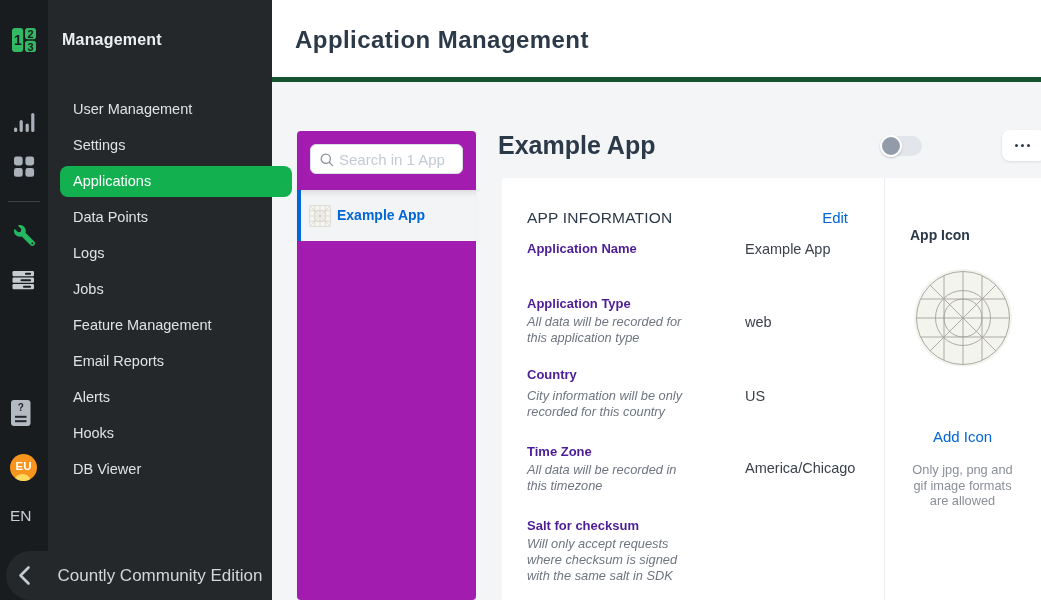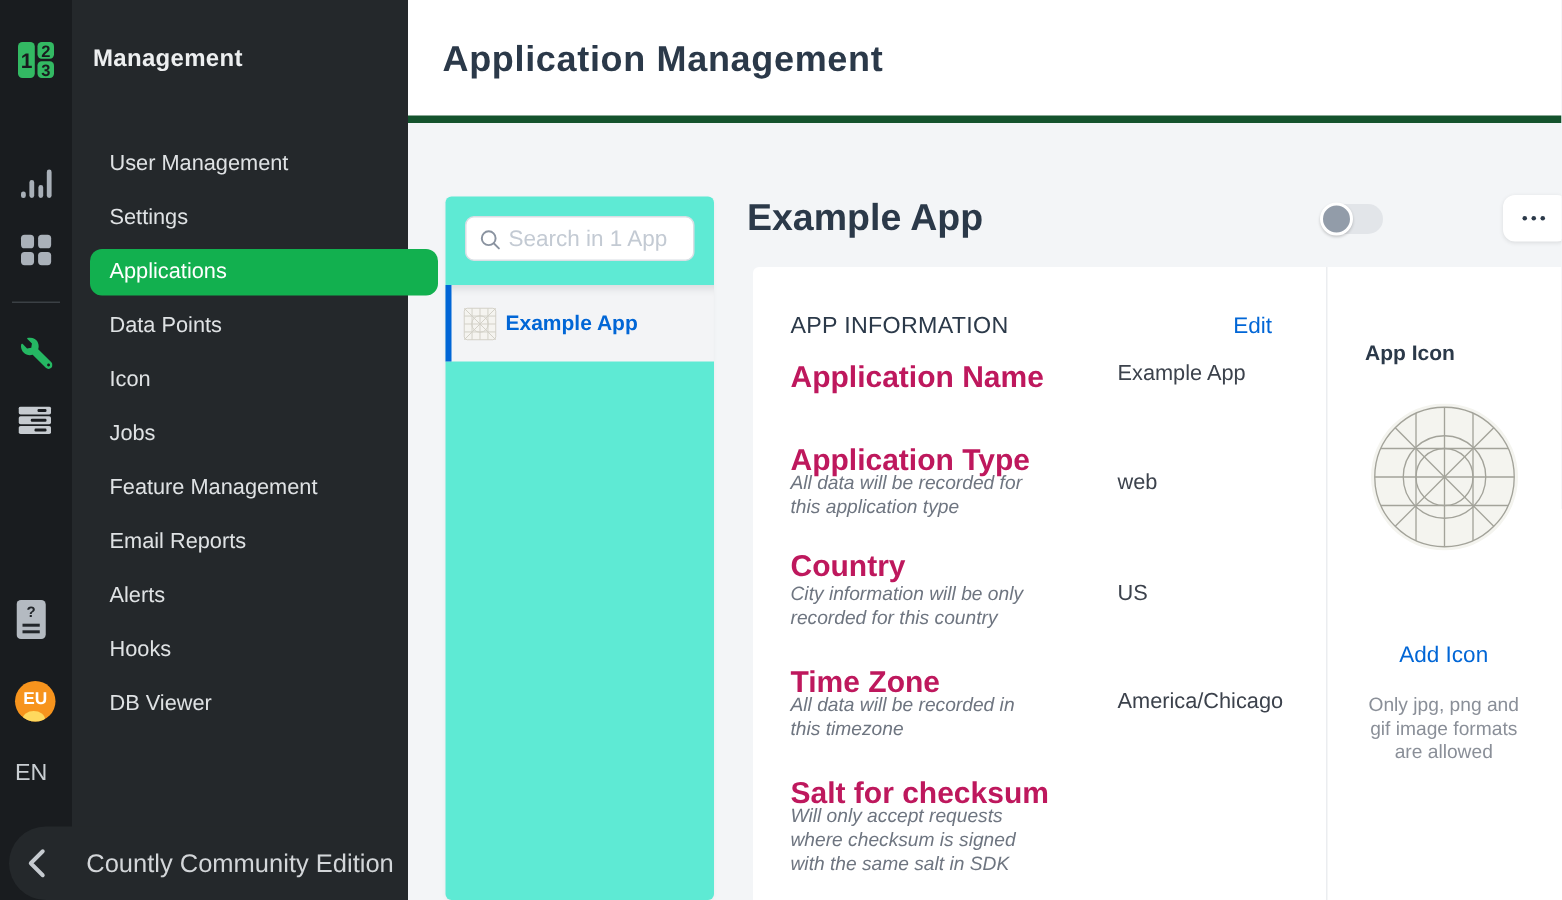--- a/index.html
+++ b/index.html
@@ -18,61 +18,61 @@
 .nav.active { left:12px; width:232px; height:31px; background:#12B04F; border-radius:8px; color:#fff; line-height:31px; padding-left:13px; }
 
 
 #header { position:absolute; left:272px; top:0; width:769px; height:82px; background:#fff; border-bottom:5px solid #14532d; }
 #header h1 { position:absolute; left:23px; top:26px; font-size:24px; font-weight:700; color:#2B3949; letter-spacing:.45px; }
 #addbtn { position:absolute; right:23px; top:26px; height:32px; width:133px; background:#12B04F; border-radius:4px; color:#fff; font-size:13.5px; line-height:32px; text-align:left; }
 #addbtn span.txt { margin-left:32px; }
 #addbtn svg { position:absolute; left:12px; top:9px; }
 
 
-#applist { position:absolute; left:297px; top:131px; width:179px; height:469px; background:#5eead4; border-radius:4px; box-shadow:0 1px 3px rgba(0,0,0,.04); }
+#applist { position:absolute; left:297px; top:131px; width:179px; height:469px; background:#a21caf; border-radius:4px; box-shadow:0 1px 3px rgba(0,0,0,.04); }
 #search { position:absolute; left:13px; top:13px; width:153px; height:30px; border:1px solid #D9DEE4; border-radius:6px; background:#fff; }
 #search .ph { position:absolute; left:28px; top:6px; font-size:15px; color:#C3CAD3; }
 #search svg { position:absolute; left:9px; top:8px; }
 #selrow { position:absolute; left:0; top:59px; width:179px; height:51px; background:#F3F4F6; border-left:4px solid #0166D6; box-shadow:inset 0 7px 6px -5px rgba(40,50,60,.14); }
 #selrow .appname { position:absolute; left:36px; top:17px; font-size:14px; font-weight:700; color:#0166D6; }
 #selrow svg.mini { position:absolute; left:7px; top:14px; }
 
 
 #apptitle { position:absolute; left:498px; top:131px; font-size:25px; font-weight:700; color:#2B3949; }
 #toggletrack { position:absolute; left:881px; top:136px; width:41px; height:20px; border-radius:10px; background:#E2E5E9; }
 #toggleknob { position:absolute; left:880px; top:135px; width:22px; height:22px; border-radius:50%; background:#929CA9; border:2px solid #fff; box-shadow:0 1px 2px rgba(0,0,0,.2); }
 #unlocked { position:absolute; left:933px; top:155px; font-size:19px; color:#7A818C;margin-top:28px; }
 #dotsbtn { position:absolute; left:1002px; top:130px; width:44px; height:31px; background:#fff; border-radius:8px; box-shadow:0 1px 3px rgba(0,0,0,.1); }
 #dotsbtn .d { position:absolute; top:14px; width:3.2px; height:3.2px; border-radius:50%; background:#2B3949; }
 
 
 #card { position:absolute; left:502px; top:178px; width:539px; height:422px; background:#fff; border-radius:4px 0 0 0; }
 #vdiv { position:absolute; left:382px; top:0; width:1px; height:422px; background:#EBEDF0; }
 .h-sec { position:absolute; left:25px; font-size:15.5px; font-weight:500; color:#2B3949; letter-spacing:.2px; }
 .edit { position:absolute; font-size:15px; color:#0166D6; font-weight:500; }
-.flabel { position:absolute; left:25px; font-size:20px; font-weight:700; color:#be185d; }
+.flabel { position:absolute; left:25px; font-size:13px; font-weight:700; color:#4c1d95; }
 .fdesc { position:absolute; left:25px; width:215px; font-size:12.8px; color:#6E7580; line-height:16px;font-style:italic; }
 .fval { position:absolute; left:243px; font-size:14.5px; color:#3C424C; }
 
 
 #appicon-h { position:absolute; left:910px; top:203px; font-size:14px; font-weight:700; color:#2B3949;margin-top:24px; }
 #bigicon { position:absolute; left:914px; top:269px; }
 #addicon { position:absolute; left:884px; width:157px; top:428px; text-align:center; font-size:15px; color:#0166D6; }
 #icondesc { position:absolute; left:884px; width:157px; top:462px; text-align:center; font-size:12.8px; color:#8A8F98; line-height:15.5px; }
 </style>
 </head>
 <body>
 
 <div id="menu">
   <div class="title">Management</div>
   <div class="nav" style="top:99px;">User Management</div>
   <div class="nav" style="top:135px;">Settings</div>
   <div class="nav active" style="top:166px;">Applications</div>
   <div class="nav" style="top:207px;">Data Points</div>
-  <div class="nav" style="top:243px;">Icon</div>
+  <div class="nav" style="top:243px;">Logs</div>
   <div class="nav" style="top:279px;">Jobs</div>
   <div class="nav" style="top:315px;">Feature Management</div>
   <div class="nav" style="top:351px;">Email Reports</div>
   <div class="nav" style="top:387px;">Alerts</div>
   <div class="nav" style="top:423px;">Hooks</div>
   <div class="nav" style="top:459px;">DB Viewer</div>
 </div>
 
 <div id="rail">
 

